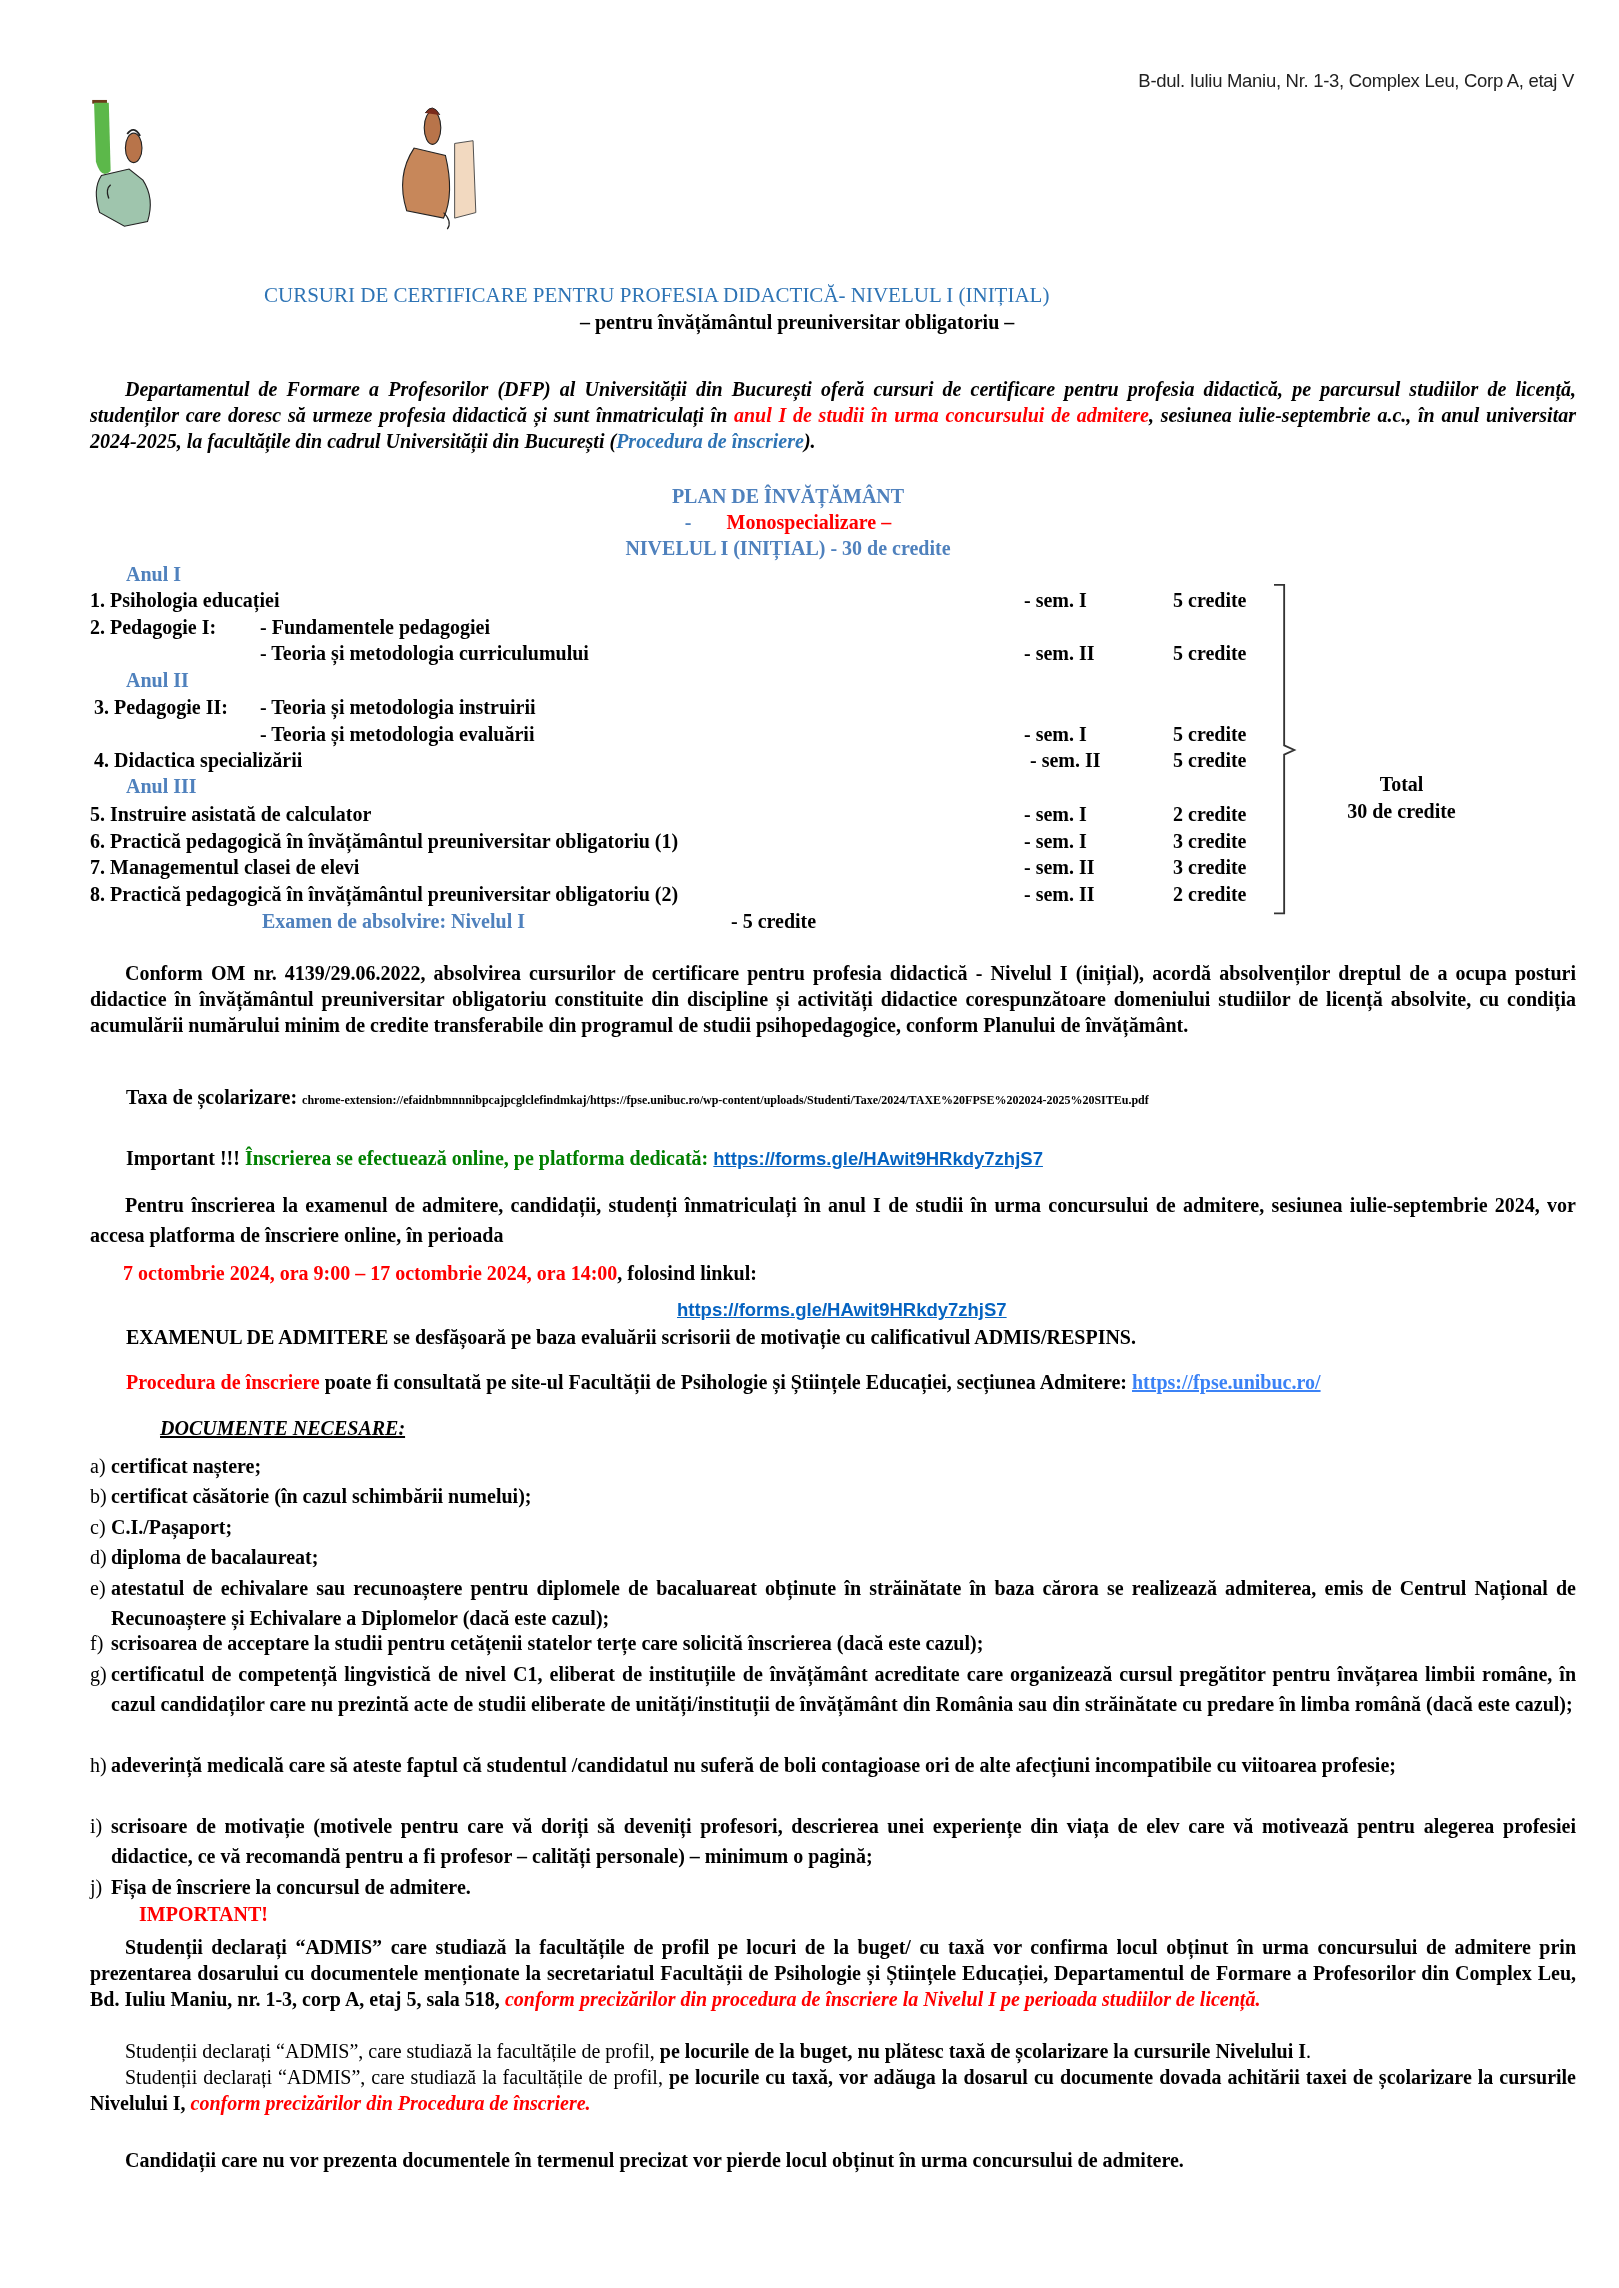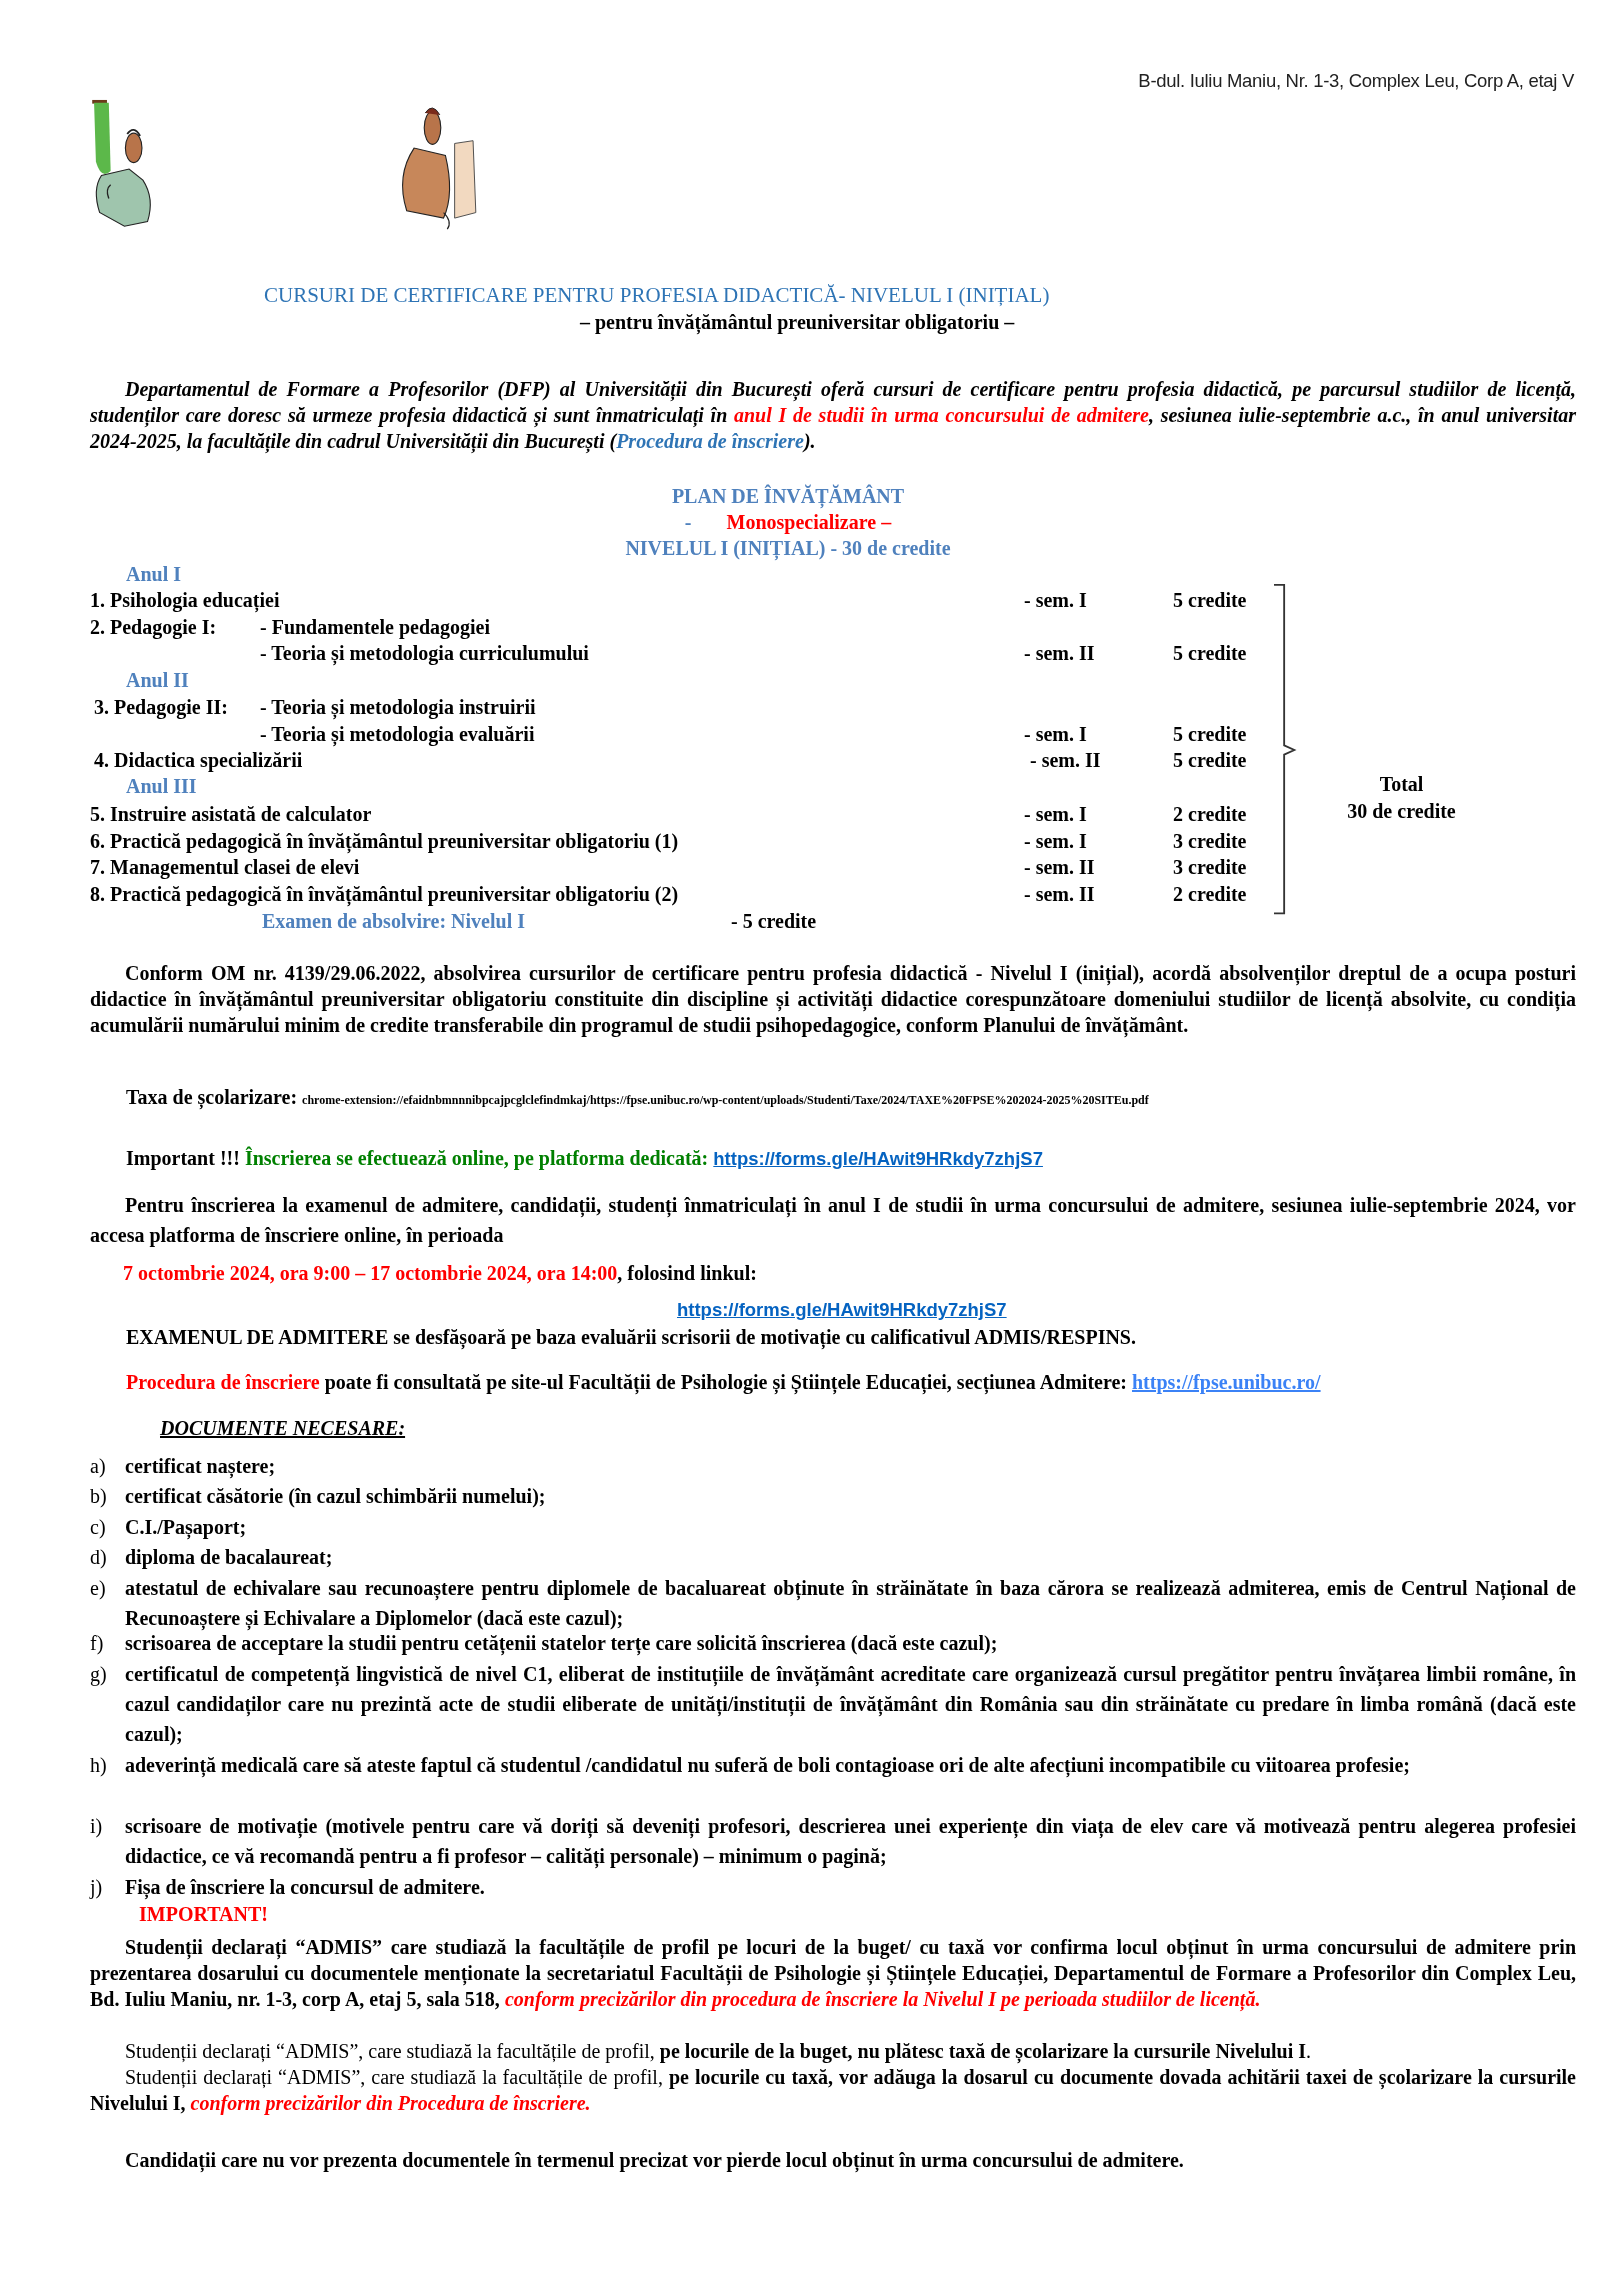--- a/index.html
+++ b/index.html
@@ -42,21 +42,21 @@
   #important-line { left: 126px; top: 1147px; font-size: 20px; font-weight: bold; white-space: nowrap; }
 
   #deadline { left: 123px; top: 1262px; font-size: 20px; font-weight: bold; }
   #link2 { left: 677px; top: 1299px; font-size: 18.5px; font-weight: bold; }
   #exam { left: 126px; top: 1326px; font-size: 20px; font-weight: bold; }
   #procedura-line { left: 126px; top: 1371px; font-size: 20px; font-weight: bold; white-space: nowrap; }
   #docs-heading { left: 160px; top: 1417px; font-size: 20px; font-weight: bold; font-style: italic; text-decoration: underline; }
 
   .doc { position: absolute; left: 90px; width: 1486px; font-size: 20px; line-height: 30px; }
   .doc .letter { position: absolute; left: 0; font-weight: normal; }
-  .doc .txt { display: block; margin-left: 35px; font-weight: bold; text-align: justify; }
+  .doc .txt { display: block; margin-left: 21px; font-weight: bold; text-align: justify; }
 
   #important2 { left: 126px; top: 1903px; font-size: 20px; font-weight: bold; color: #FF0000; margin-left: 13px; }
   #p-admis1 { top: 1934px; text-indent: 35px; line-height: 26px; }
   .p-normal { font-weight: normal; }
 </style>
 </head>
 <body>
 
 <div id="address" class="abs">B-dul. Iuliu Maniu, Nr. 1-3, Complex Leu, Corp A, etaj V</div>
 

